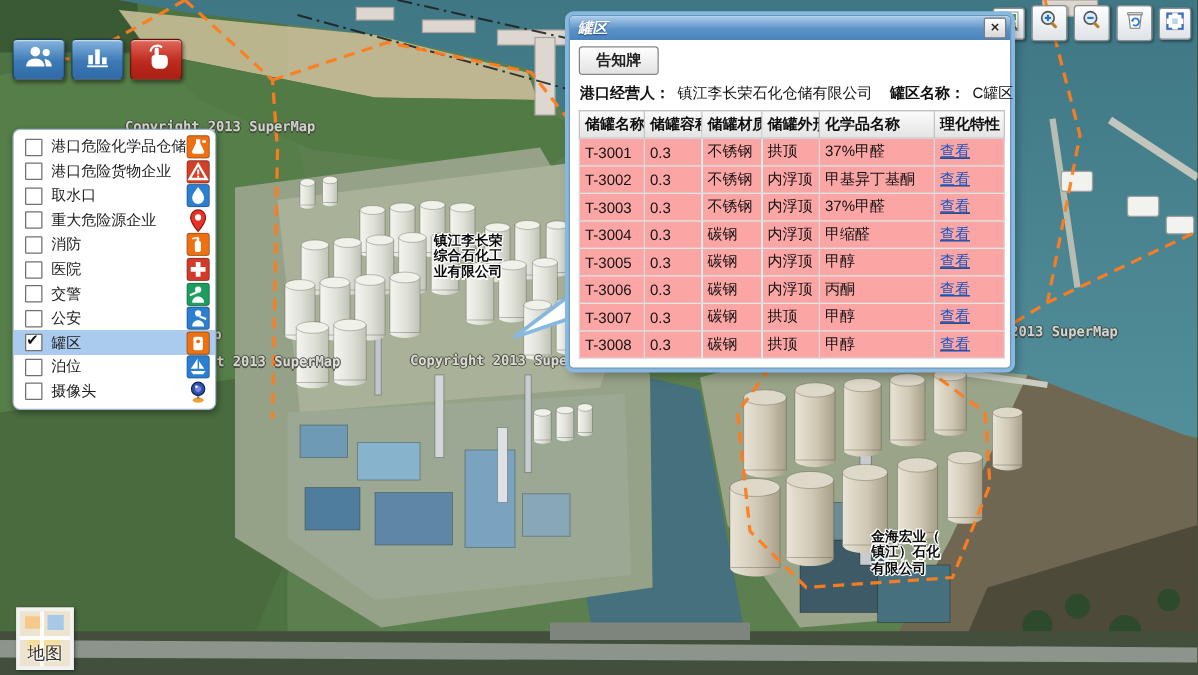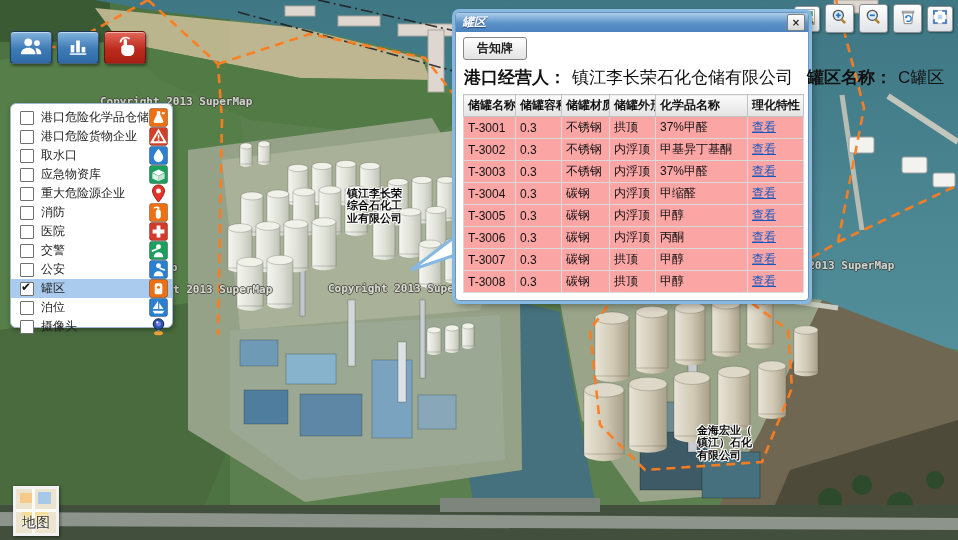--- a/index.html
+++ b/index.html
@@ -39,21 +39,21 @@
   .dialog{position:absolute;left:455px;top:12px;width:354px;z-index:20;background:#fff;border:1px solid #6f95b5;
       border-radius:4px;box-shadow:0 0 0 3px #86b8e2,3px 4px 9px rgba(0,0,0,.4);box-sizing:border-box;}
   .dialog-titlebar{height:19px;display:flex;align-items:center;padding:0 3px 0 6px;border-radius:3px 3px 0 0;
       background:linear-gradient(#aacdec,#5b92c8 55%,#4a82bc);cursor:move;}
   .dialog-title{flex:1;color:#fff;font-size:12px;font-weight:bold;font-style:italic;text-shadow:0 1px 1px rgba(0,0,60,.5);}
   .dialog-close{width:16px;height:15px;background:linear-gradient(#fefefe,#d6d6d6);border:1px solid #7d7d7d;border-radius:2px;
       display:flex;align-items:center;justify-content:center;font:bold 10px "DejaVu Sans",sans-serif;color:#222;cursor:pointer;}
   .dialog-body{padding:5px 7px 7px;}
   .notice-btn{font:bold 12px "Liberation Sans",sans-serif;color:#222;padding:2px 13px;border:1px solid #858585;border-radius:3px;
       background:linear-gradient(#ffffff,#e2e2e2);cursor:pointer;}
-  .info-line{display:flex;align-items:center;margin:6px 1px 5px;font-size:17px;color:#111;white-space:nowrap;}
+  .info-line{display:flex;align-items:center;margin:6px 1px 5px;font-size:12px;color:#111;white-space:nowrap;}
   .info-label{font-weight:bold;}
   .info-value{margin:0 14px 0 6px;}
   .info-value:last-child{margin-right:0;}
   table.tank-table{width:100%;border-collapse:collapse;font-size:12px;color:#111;table-layout:fixed;}
   .tank-table th{background:linear-gradient(#fbfbfb,#e3e3e3);border:1px solid #c3c3c3;padding:2px 4px;text-align:left;
       font-weight:bold;white-space:nowrap;overflow:hidden;}
   .tank-table td{border:1px solid #dadada;padding:2px 4px;white-space:nowrap;overflow:hidden;background:#fca5a5;}
   .tank-table td.view-cell{text-align:left;text-decoration:underline;}
   .view-link{color:#1856c0;text-decoration:underline;cursor:pointer;}
   .callout-tail{position:absolute;left:408px;top:229px;z-index:19;}
@@ -385,32 +385,20 @@
           <span class="layer-label">取水口</span>
           <span class="layer-icon">
             <svg viewBox="0 0 20 20" width="19" height="19">
               <rect x="0.5" y="0.5" width="19" height="19" rx="2.5" fill="#2a7fd0" stroke="rgba(0,0,0,.3)"></rect>
               <path d="M10 2.8c3 4 5 6.6 5 9.2a5 5 0 0 1-10 0c0-2.6 2-5.2 5-9.2z" fill="#fff"></path>
             </svg>
           </span>
         </div>
         <div class="layer-item">
           <span class="checkbox"></span>
-          <span class="layer-label">应急物资库</span>
-          <span class="layer-icon">
-            <svg viewBox="0 0 20 20" width="19" height="19">
-              <rect x="0.5" y="0.5" width="19" height="19" rx="2.5" fill="#1c9e5f" stroke="rgba(0,0,0,.3)"></rect>
-              <path d="M3.5 8 10 4.8 16.5 8 10 11.2z" fill="#fff"></path>
-              <path d="M3.5 8.8v5.4L10 17v-5.5z" fill="#e3f3ea"></path>
-              <path d="M16.5 8.8v5.4L10 17v-5.5z" fill="#c6e4d4"></path>
-            </svg>
-          </span>
-        </div>
-        <div class="layer-item">
-          <span class="checkbox"></span>
           <span class="layer-label">重大危险源企业</span>
           <span class="layer-icon">
             <svg viewBox="0 0 20 20" width="19" height="19">
       <path d="M10 1a6.3 6.3 0 0 1 6.3 6.3C16.3 11.7 10 19 10 19S3.7 11.7 3.7 7.3A6.3 6.3 0 0 1 10 1z" fill="#e63327" stroke="#8e1410"></path>
       <circle cx="10" cy="7.3" r="2.6" fill="#fff"></circle>
             </svg>
           </span>
         </div>
         <div class="layer-item">
           <span class="checkbox"></span>

